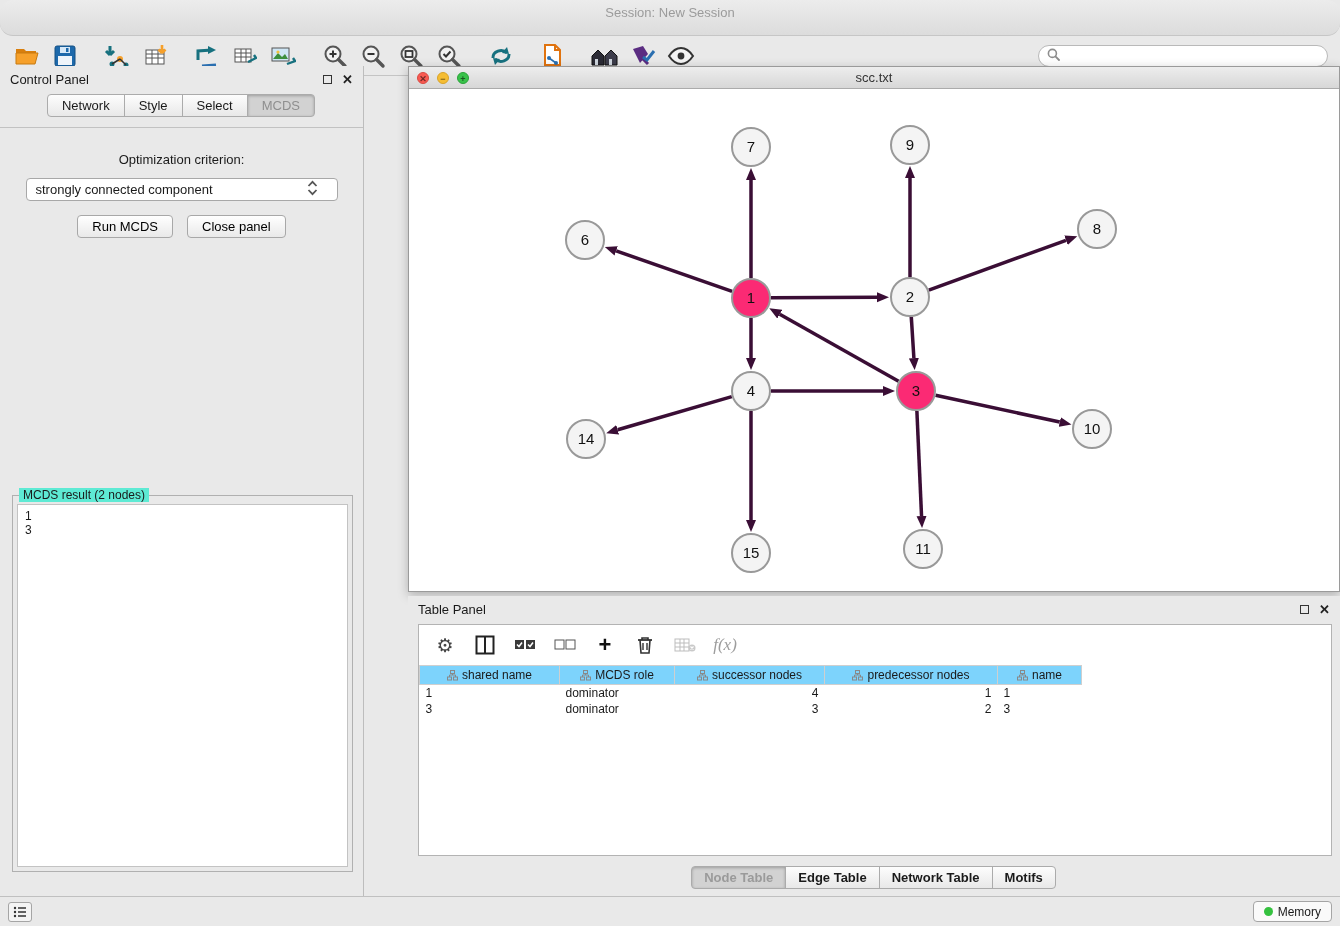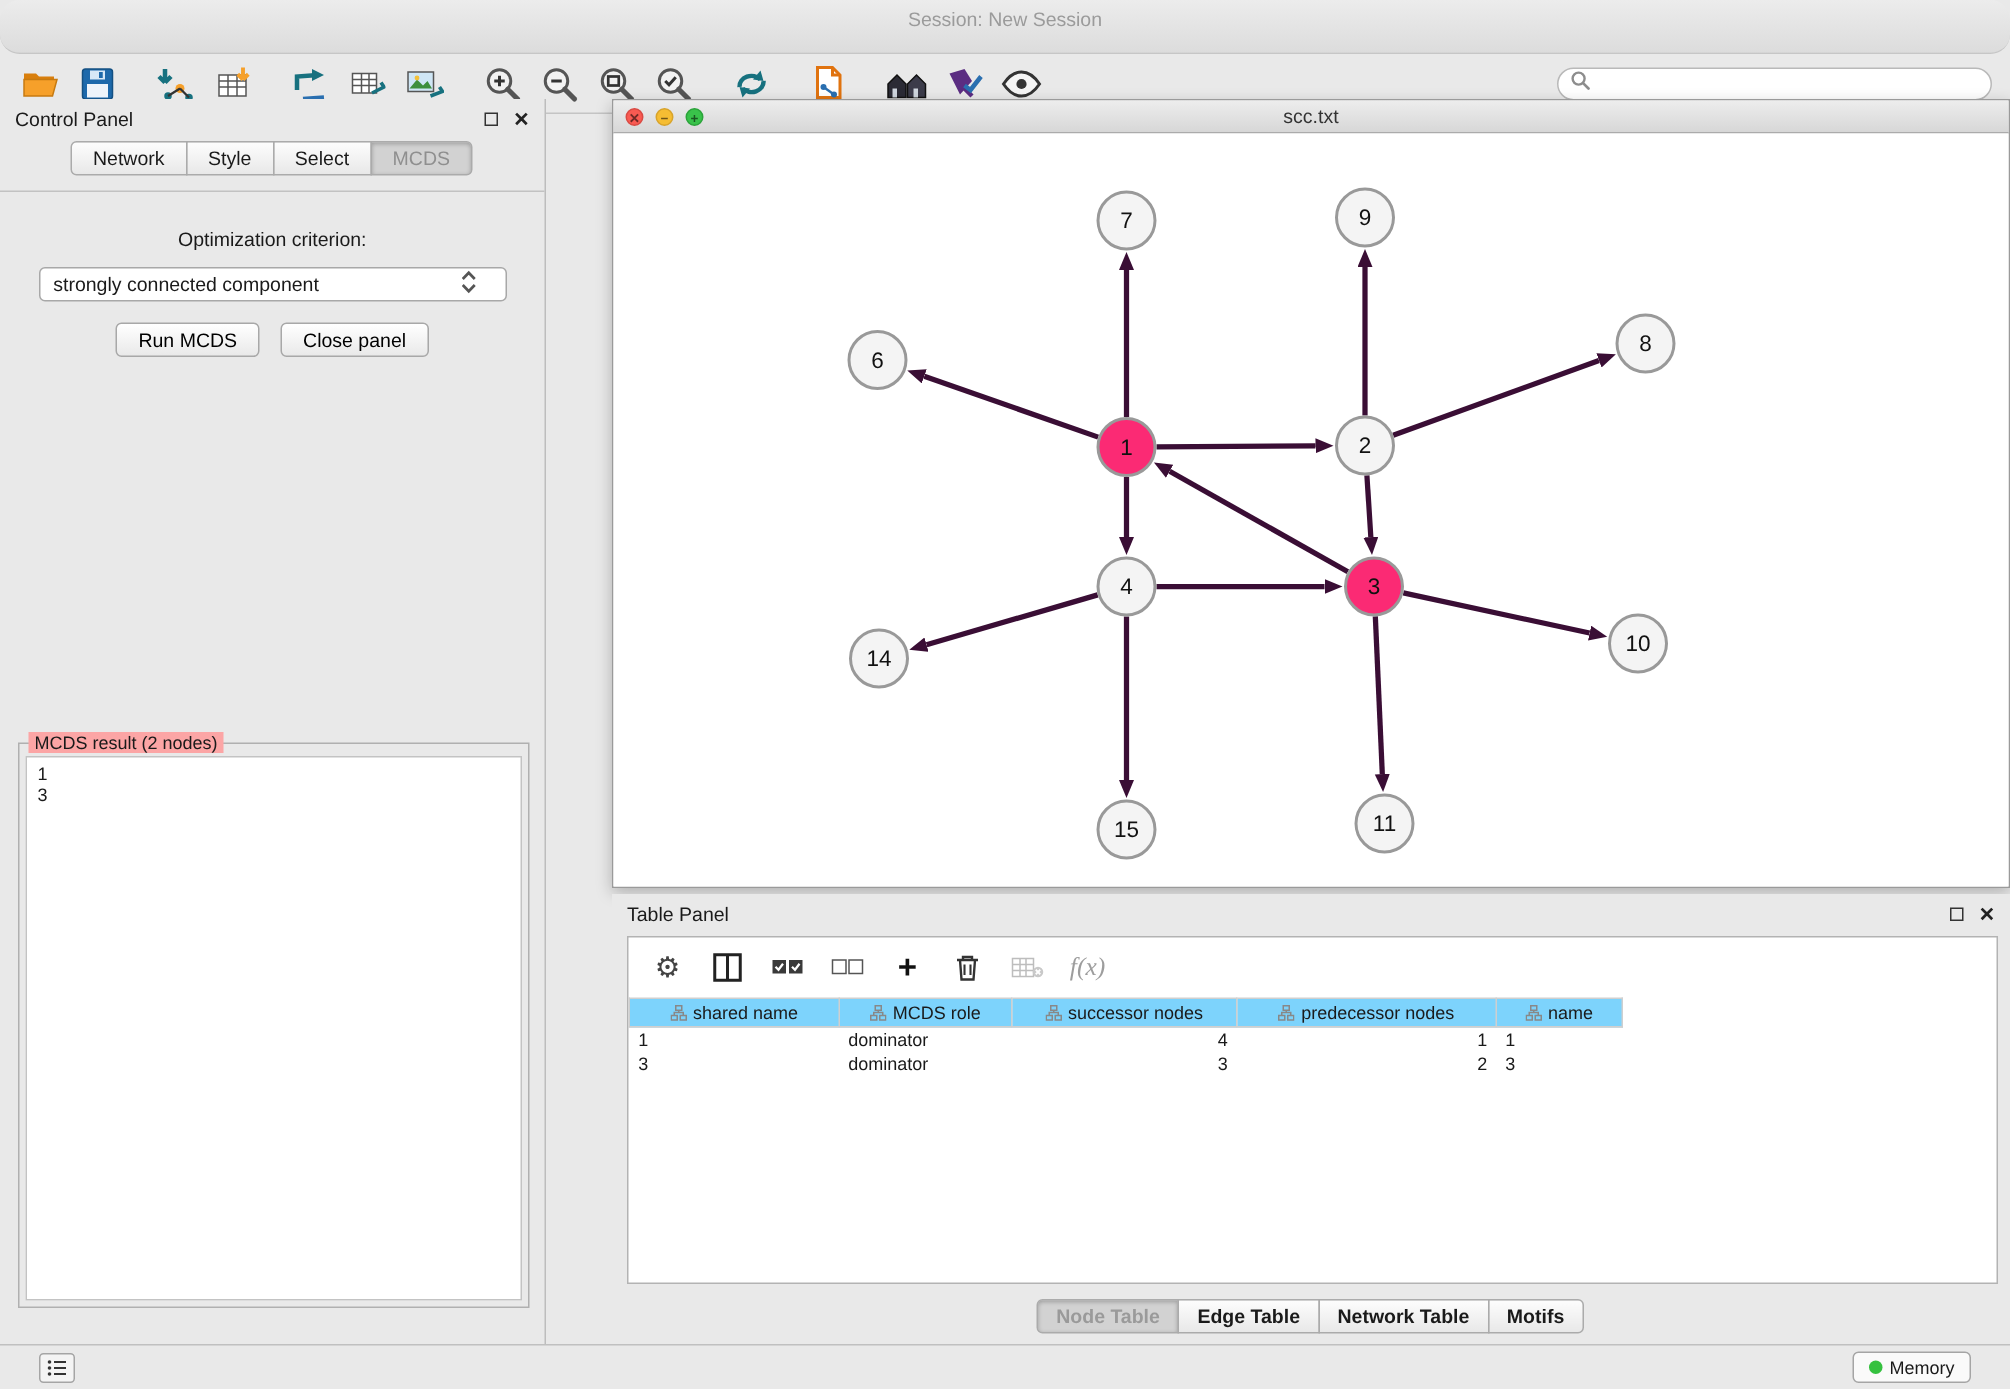--- a/index.html
+++ b/index.html
@@ -41,21 +41,21 @@
   .mac-select { width:312px; height:23px; margin:11px auto 0; background:#fff;
     border:1px solid #a8a8a8; border-radius:4px; display:flex; align-items:center;
     padding:0 19px 0 9px; font-size:13px;gap:25px; }
   .mac-select .stepper { margin-left:auto; }
   .cp-buttons { display:flex; justify-content:center; gap:14px; margin-top:14px; }
   .mac-btn { font-size:13px; padding:3px 14px; border:1px solid #a8a8a8; border-radius:4px;
     background:linear-gradient(#ffffff,#e9e9e9); cursor:default;
     font-family:"Liberation Sans", sans-serif; }
   .result-group { position:absolute; left:12px; right:10px; top:429px; height:377px;
     border:1px solid #b0b0b0; }
-  .result-title { position:absolute; top:-8px; left:6px; background:#fca5a5;
+  .result-title { position:absolute; top:-8px; left:6px; background:#5eead4;
     padding:0 4px; font-size:12px; }
   .result-area { position:absolute; left:4px; right:4px; top:8px; bottom:4px;
     background:#fff; border:1px solid #c3c3c3; font-size:12px; padding:4px 7px;
     white-space:pre-line; overflow:hidden; }
 
   
   #network-window { position:absolute; left:408px; top:66px; width:932px; height:526px;
     background:#fff; border:1px solid #9a9a9a; box-shadow:0 3px 10px rgba(0,0,0,.25); }
   .nw-titlebar { height:22px; background:linear-gradient(#ededed,#d7d7d7);
     border-bottom:1px solid #ababab; position:relative; display:flex; align-items:center;
@@ -86,21 +86,21 @@
   .tp-table td:nth-child(3), .tp-table td:nth-child(4) { text-align:right; }
   .tp-tabs { display:flex; justify-content:center; margin-top:10px; }
   .tp-tab { font-size:13px; font-weight:bold; padding:3px 12px; border:1px solid #ababab;
     margin-left:-1px; background:linear-gradient(#fdfdfd,#e8e8e8); cursor:default;text-align:center; }
   .tp-tab:first-child { border-radius:4px 0 0 4px; }
   .tp-tab:last-child { border-radius:0 4px 4px 0; }
   .tp-tab.active { background:#d2d2d2; color:#9a9a9a; box-shadow:inset 0 1px 3px rgba(0,0,0,.25); }
 
   
   #status-bar { position:absolute; left:0; bottom:0; right:0; height:30px; background:#e9e9e9;
-    border-top:1px solid #c0c0c0; display:flex; align-items:center; padding:0 26px; }
+    border-top:1px solid #c0c0c0; display:flex; align-items:center; padding:0 8px; }
   .list-btn { width:24px; height:20px; border:1px solid #a5a5a5; border-radius:3px;
     background:#f4f4f4; display:flex; align-items:center; justify-content:center; }
   .memory-btn { margin-left:auto; height:21px; border:1px solid #a5a5a5; border-radius:4px;
     background:#fafafa; display:flex; align-items:center; gap:5px; padding:0 10px; font-size:12px; }
   .green-dot { width:9px; height:9px; border-radius:50%; background:#35c13f; }
 </style>
 </head>
 <body>
 
 <div class="titlebar">

